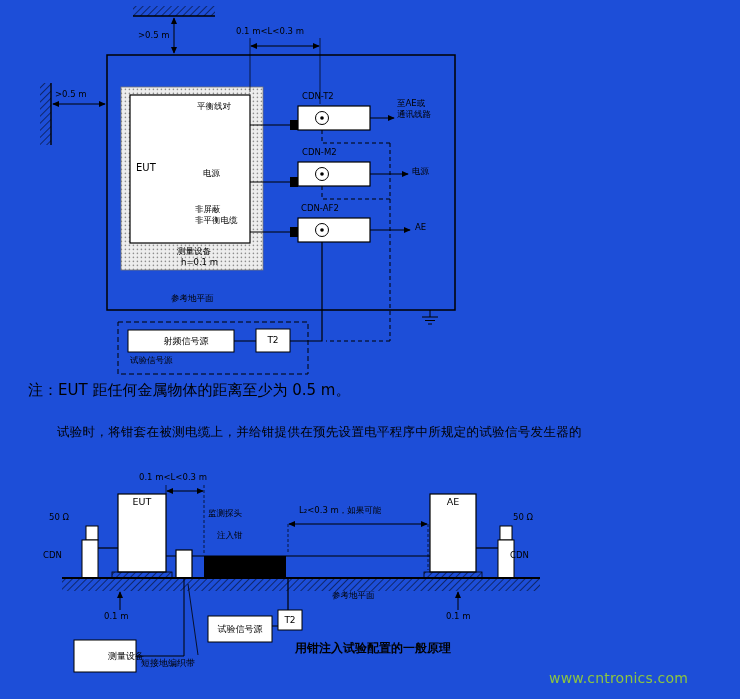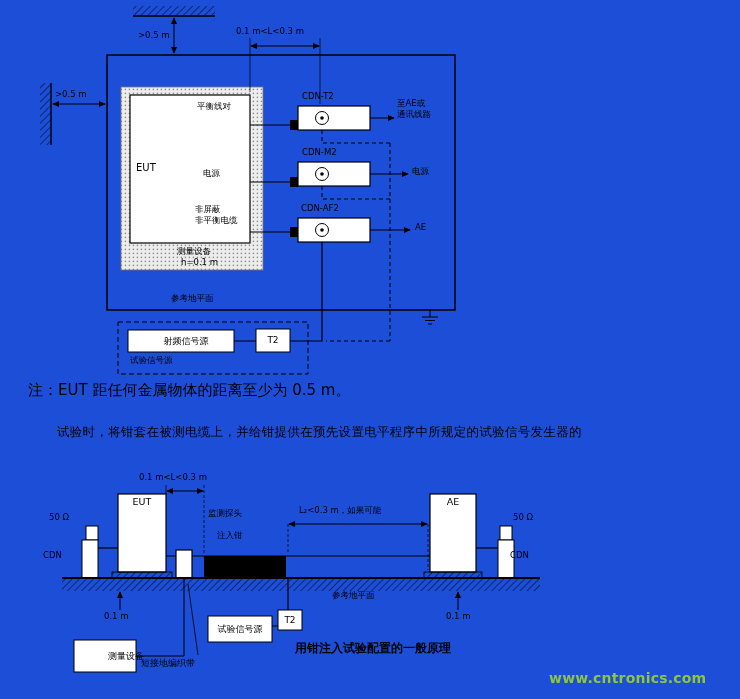--- a/index.html
+++ b/index.html
@@ -7,21 +7,21 @@
   body { font-family:"DejaVu Sans","Liberation Sans",sans-serif; color:#000; }
   .page { position:relative; width:740px; height:699px; background:#1d4ed8; overflow:hidden; }
   svg.linework { position:absolute; left:0; top:0; }
   .lbl { position:absolute; font-size:9px; line-height:1.15; white-space:nowrap; color:#000; }
   .ctr { display:flex; align-items:center; justify-content:center; text-align:center; white-space:nowrap; }
   .s8 { font-size:8.5px; }
   .s9 { font-size:9px; }
   .s10 { font-size:10px; }
   .para { font-size:12.5px; letter-spacing:0.3px; }
   .caption { font-size:12px; font-weight:bold;text-align:center; }
-  .watermark { font-size:14px; color:#8dc63f; font-weight:bold; letter-spacing:0.2px; }
+  .watermark { font-size:14px; color:#8dc63f; font-weight:normal; letter-spacing:0.2px; }
 </style>
 </head>
 <body>
 
 <div class="page">
 
   <svg class="linework" width="740" height="699" viewBox="0 0 740 699">
     <defs>
       <pattern id="hatch" width="5" height="5" patternUnits="userSpaceOnUse" patternTransform="rotate(45)">
         <line x1="0" y1="0" x2="0" y2="5" stroke="#000" stroke-width="1"></line>

